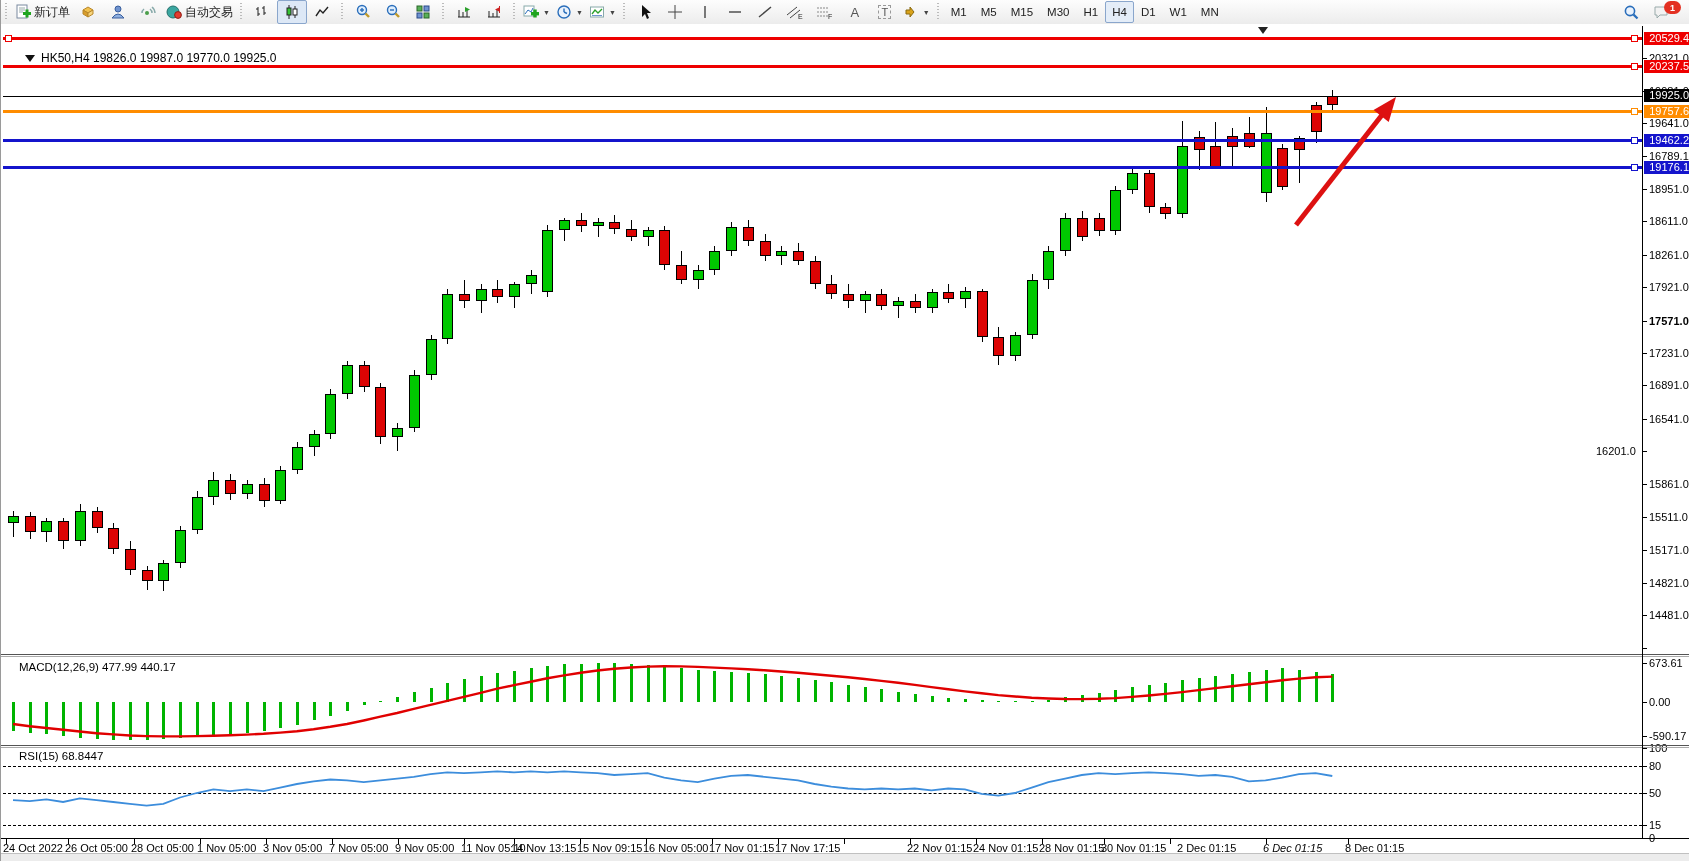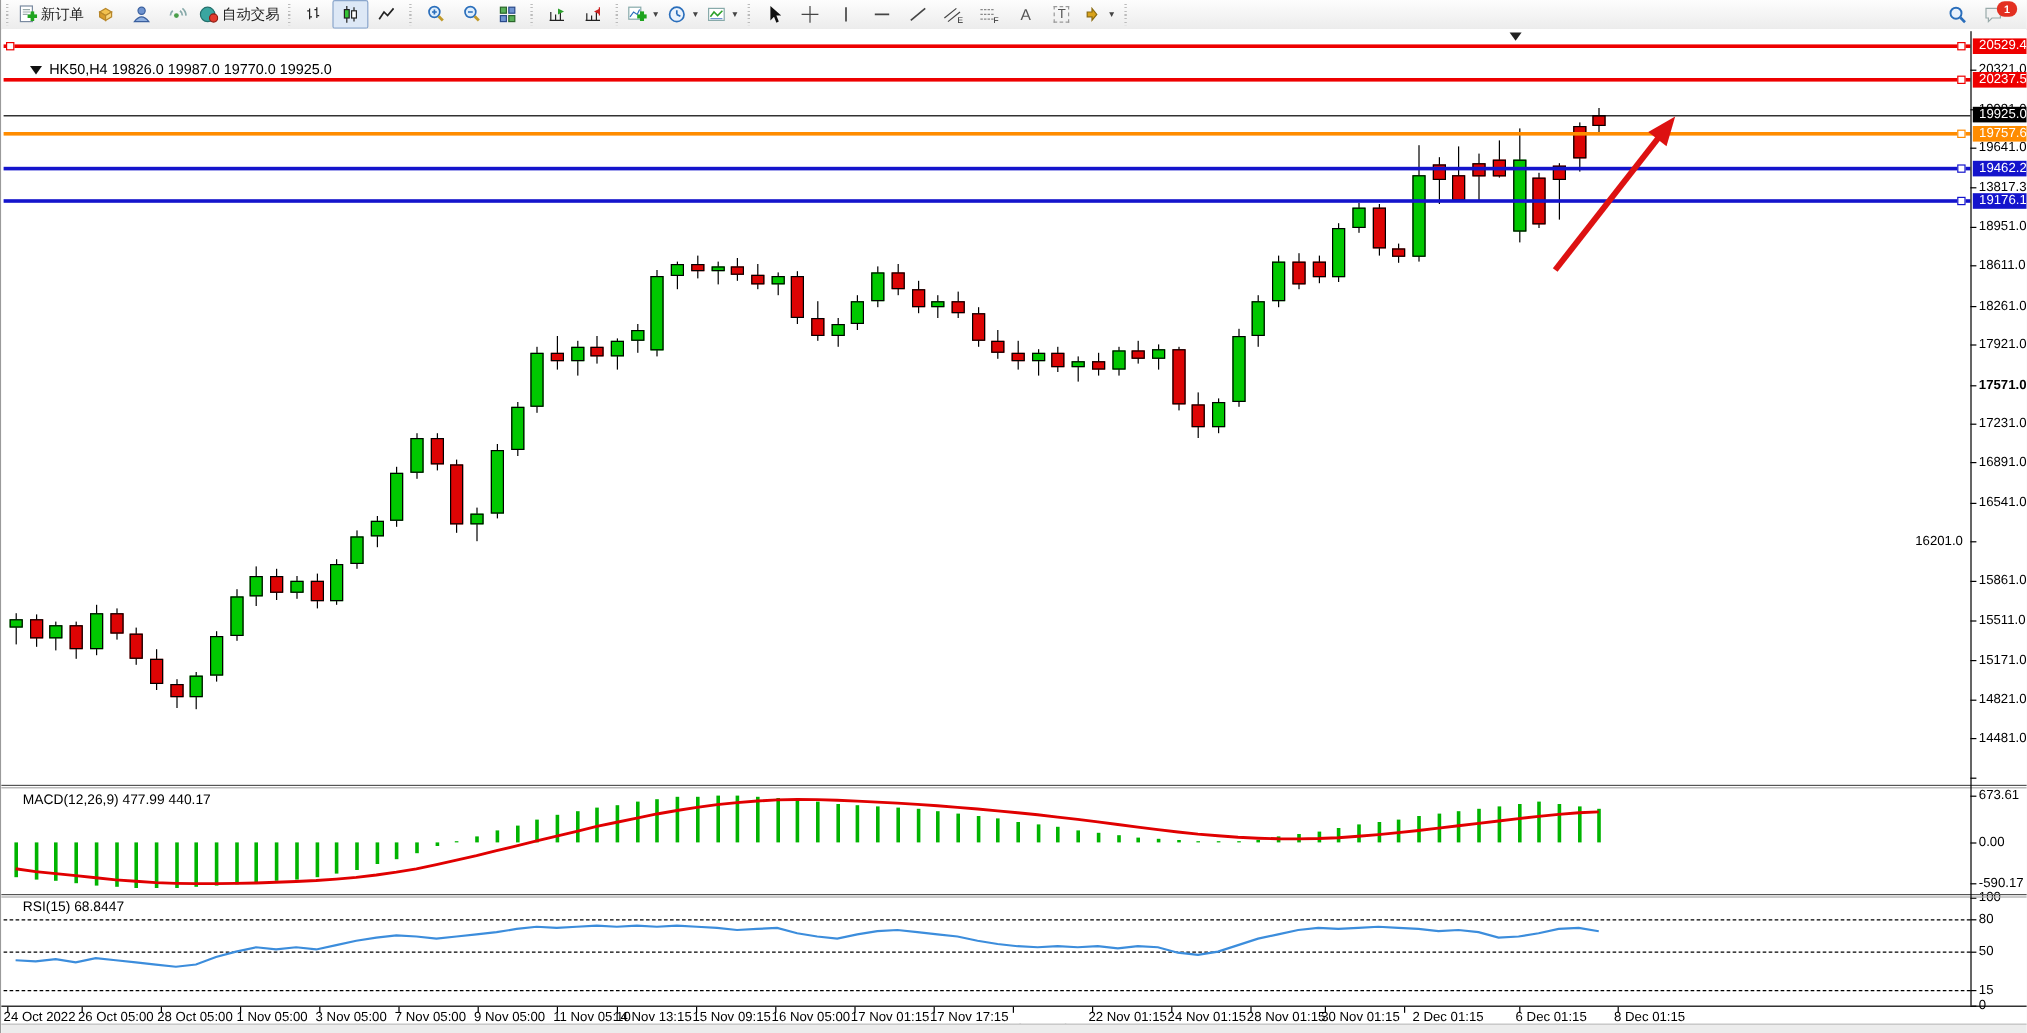--- a/index.html
+++ b/index.html
@@ -284,20 +284,31 @@
     <div class="tb">
       <span>
         <svg width="16" height="16">
             <polygon points="3,10 7,10 7,13 11,8 7,3 7,6 3,6" fill="#d9a21a" stroke="#8a6a10"></polygon>
           </svg>
       </span>
       <span class="dd">▼</span>
     </div>
 
     <div class="grip"></div>
+    <div id="tf-group" style="display:flex;align-items:center;">
+        <div class="tf">M1</div>
+        <div class="tf">M5</div>
+        <div class="tf">M15</div>
+        <div class="tf">M30</div>
+        <div class="tf">H1</div>
+        <div class="tf active">H4</div>
+        <div class="tf">D1</div>
+        <div class="tf">W1</div>
+        <div class="tf">MN</div>
+      </div>
 
     <div style="flex:1"></div>
     <div class="tb">
       <span>
         <svg width="17" height="17">
             <circle cx="7" cy="7" r="4.6" fill="#eaf2fc" stroke="#2a6ebb" stroke-width="1.6"></circle>
             <line x1="10.6" y1="10.6" x2="14.5" y2="14.5" stroke="#2a6ebb" stroke-width="2.2"></line>
           </svg>
       </span>
     </div>
@@ -315,21 +326,21 @@
     <div id="title-caret"></div>
     <div id="title">HK50,H4 19826.0 19987.0 19770.0 19925.0</div>
     <div id="plot">
         <div class="tickmark" style="top: 34.1076px;"></div>
         <div class="axis-text" style="left: 1648px; top: 28.1076px;">20321.0</div>
         <div class="tickmark" style="top: 66.5538px;"></div>
         <div class="axis-text" style="left: 1648px; top: 60.5538px;">19981.0</div>
         <div class="tickmark" style="top: 99px;"></div>
         <div class="axis-text" style="left: 1648px; top: 93px;">19641.0</div>
         <div class="tickmark" style="top: 132.4px;"></div>
-        <div class="axis-text" style="left: 1648px; top: 126.4px;">13817.3</div>
+        <div class="axis-text" style="left: 1648px; top: 126.4px;">16789.1</div>
         <div class="tickmark" style="top: 164.847px;"></div>
         <div class="axis-text" style="left: 1648px; top: 158.847px;">18951.0</div>
         <div class="tickmark" style="top: 197.293px;"></div>
         <div class="axis-text" style="left: 1648px; top: 191.293px;">18611.0</div>
         <div class="tickmark" style="top: 230.693px;"></div>
         <div class="axis-text" style="left: 1648px; top: 224.693px;">18261.0</div>
         <div class="tickmark" style="top: 263.14px;"></div>
         <div class="axis-text" style="left: 1648px; top: 257.14px;">17921.0</div>
         <div class="tickmark" style="top: 296.54px;"></div>
         <div class="axis-text" style="left: 1648px; top: 290.54px; font-weight: bold;">17571.0</div>
@@ -662,21 +673,21 @@
         <div class="axis-text" style="left: 906px; top: 818px;">22 Nov 01:15</div>
         <div class="dtick" style="left: 975px; top: 815px;"></div>
         <div class="axis-text" style="left: 972px; top: 818px;">24 Nov 01:15</div>
         <div class="dtick" style="left: 1041px; top: 815px;"></div>
         <div class="axis-text" style="left: 1038px; top: 818px;">28 Nov 01:15</div>
         <div class="dtick" style="left: 1103px; top: 815px;"></div>
         <div class="axis-text" style="left: 1100px; top: 818px;">30 Nov 01:15</div>
         <div class="dtick" style="left: 1169px; top: 815px;"></div>
         <div class="axis-text" style="left: 1176px; top: 818px;">2 Dec 01:15</div>
         <div class="dtick" style="left: 1265px; top: 815px;"></div>
-        <div class="axis-text" style="left: 1262px; top: 818px;">6 Dec 01:15</div>
+        <div class="axis-text" style="left: 1262px; top: 818px; font-style: italic;">6 Dec 01:15</div>
         <div class="dtick" style="left: 1347px; top: 815px;"></div>
         <div class="axis-text" style="left: 1344px; top: 818px;">8 Dec 01:15</div>
         <svg width="1689" height="837" id="overlay">
           <path d="M12.0,700.0 L28.7,702.3 L45.4,704.0 L62.1,705.7 L78.8,707.5 L95.5,709.2 L112.2,710.4 L128.9,711.5 L145.6,712.1 L162.3,712.4 L179.0,712.4 L195.7,712.1 L212.4,711.8 L229.1,711.2 L245.8,710.6 L262.5,709.8 L279.2,708.6 L295.9,707.2 L312.6,705.2 L329.3,702.8 L346.0,700.0 L362.7,696.5 L379.4,692.7 L396.1,689.0 L412.8,684.9 L429.5,680.9 L446.2,676.8 L462.9,672.8 L479.6,668.8 L496.3,664.7 L513.0,661.2 L529.7,657.8 L546.4,654.3 L563.1,651.4 L579.8,648.8 L596.5,646.5 L613.2,644.8 L629.9,643.5 L646.6,642.6 L663.3,642.3 L680.0,642.4 L696.7,642.9 L713.4,643.6 L730.1,644.4 L746.8,645.3 L763.5,646.3 L780.2,647.5 L796.9,648.8 L813.6,650.2 L830.3,651.7 L847.0,653.3 L863.7,655.0 L880.4,656.9 L897.1,658.8 L913.8,660.9 L930.5,663.1 L947.2,665.3 L963.9,667.4 L980.6,669.3 L997.3,671.1 L1014.0,672.5 L1030.7,673.7 L1047.4,674.5 L1064.1,675.0 L1080.8,675.1 L1097.5,674.8 L1114.2,674.1 L1130.9,672.9 L1147.6,671.5 L1164.3,669.9 L1181.0,668.1 L1197.7,666.1 L1214.4,664.1 L1231.1,662.2 L1247.8,660.2 L1264.5,658.2 L1281.2,656.3 L1297.9,654.6 L1314.6,653.3 L1331.3,652.6" fill="none" stroke="#e00000" stroke-width="2.4"></path>
           <path d="M12.0,776.2 L28.7,777.1 L45.4,775.3 L62.1,778.0 L78.8,774.4 L95.5,776.2 L112.2,778.0 L128.9,779.8 L145.6,781.6 L162.3,779.8 L179.0,773.5 L195.7,769.0 L212.4,765.4 L229.1,767.2 L245.8,765.4 L262.5,767.2 L279.2,763.6 L295.9,760.0 L312.6,757.3 L329.3,755.5 L346.0,756.4 L362.7,758.2 L379.4,756.4 L396.1,754.6 L412.8,752.8 L429.5,750.1 L446.2,748.3 L462.9,749.2 L479.6,748.3 L496.3,747.4 L513.0,748.3 L529.7,747.4 L546.4,748.3 L563.1,747.4 L579.8,748.3 L596.5,749.2 L613.2,751.0 L629.9,750.1 L646.6,749.2 L663.3,753.7 L680.0,756.4 L696.7,758.2 L713.4,754.6 L730.1,751.9 L746.8,751.0 L763.5,752.8 L780.2,754.6 L796.9,756.4 L813.6,760.0 L830.3,762.7 L847.0,764.5 L863.7,765.4 L880.4,764.5 L897.1,765.4 L913.8,764.5 L930.5,766.3 L947.2,764.5 L963.9,765.4 L980.6,769.9 L997.3,771.7 L1014.0,769.0 L1030.7,763.6 L1047.4,758.2 L1064.1,754.6 L1080.8,751.0 L1097.5,749.2 L1114.2,750.1 L1130.9,749.2 L1147.6,748.3 L1164.3,749.2 L1181.0,750.1 L1197.7,751.9 L1214.4,751.0 L1231.1,752.8 L1247.8,757.3 L1264.5,756.4 L1281.2,753.7 L1297.9,750.1 L1314.6,749.2 L1331.3,752.0" fill="none" stroke="#3c8ddc" stroke-width="1.8"></path>
           <line x1="1295" y1="201" x2="1387.6122714963321" y2="82.45629248469476" stroke="#dd1111" stroke-width="5"></line>
           <polygon points="1395,73 1387.7347555389206,97.96429896714017 1372.5354482671598,86.08984016107696" fill="#dd1111"></polygon>
         </svg>
       </div>
     <div class="pane-label" style="top:637px;">MACD(12,26,9) 477.99 440.17</div>

